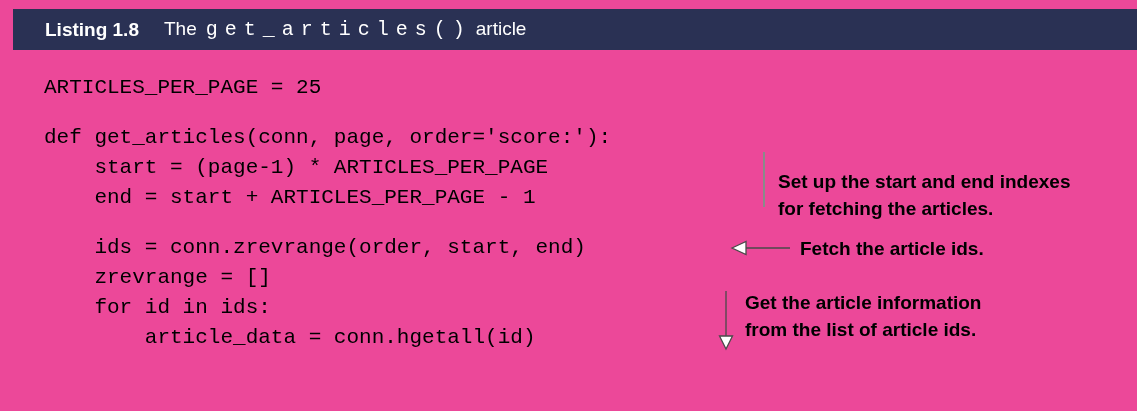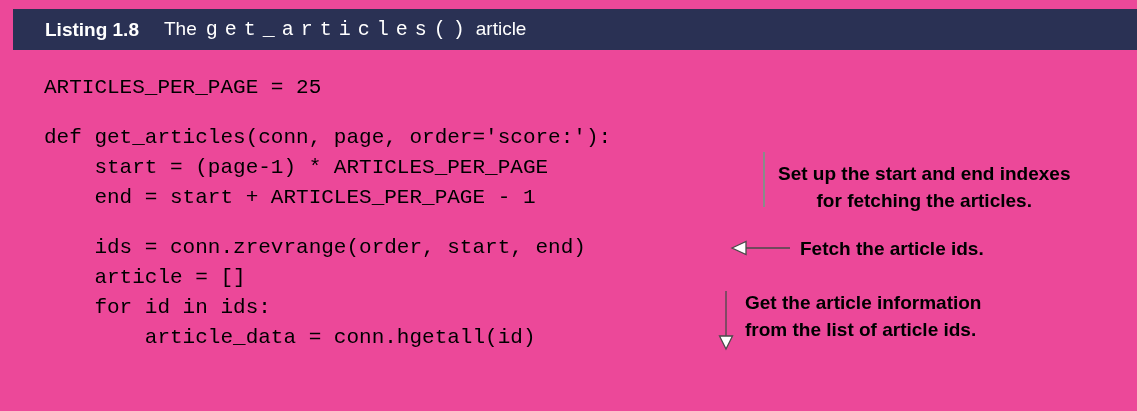--- a/index.html
+++ b/index.html
@@ -70,21 +70,21 @@
     position: absolute;
     color: #000000;
   }
   .ann-line {
     font-family: "Liberation Sans", sans-serif;
     font-weight: bold;
     font-size: 19px;
     line-height: 27px;
     white-space: nowrap;
   }
-  .ann-1 { left: 778px; top: 160px; text-align: center; }
+  .ann-1 { left: 778px; top: 168px; }
   .ann-2 { left: 800px; top: 235px; }
   .ann-3 { left: 745px; top: 289px; }
 
   .bracket-line {
     position: absolute;
     left: 763px;
     top: 152px;
     width: 2px;
     height: 55px;
     background: #8a8a8a;
@@ -115,21 +115,21 @@
   </div>
 
   <div class="code">
       <div class="code-line">ARTICLES_PER_PAGE = 25</div>
       <div class="code-line blank"> </div>
       <div class="code-line">def get_articles(conn, page, order='score:'):</div>
       <div class="code-line">    start = (page-1) * ARTICLES_PER_PAGE</div>
       <div class="code-line">    end = start + ARTICLES_PER_PAGE - 1</div>
       <div class="code-line blank"> </div>
       <div class="code-line">    ids = conn.zrevrange(order, start, end)</div>
-      <div class="code-line">    article = []</div>
+      <div class="code-line">    zrevrange = []</div>
       <div class="code-line">    for id in ids:</div>
       <div class="code-line">        article_data = conn.hgetall(id)</div>
     </div>
 
   <div class="bracket-line" style="background: rgb(138, 138, 138);"></div>
   <div class="ann ann-1">
     <div class="ann-line">Set up the start and end indexes</div>
     <div class="ann-line">for fetching the articles.</div>
   </div>
 

